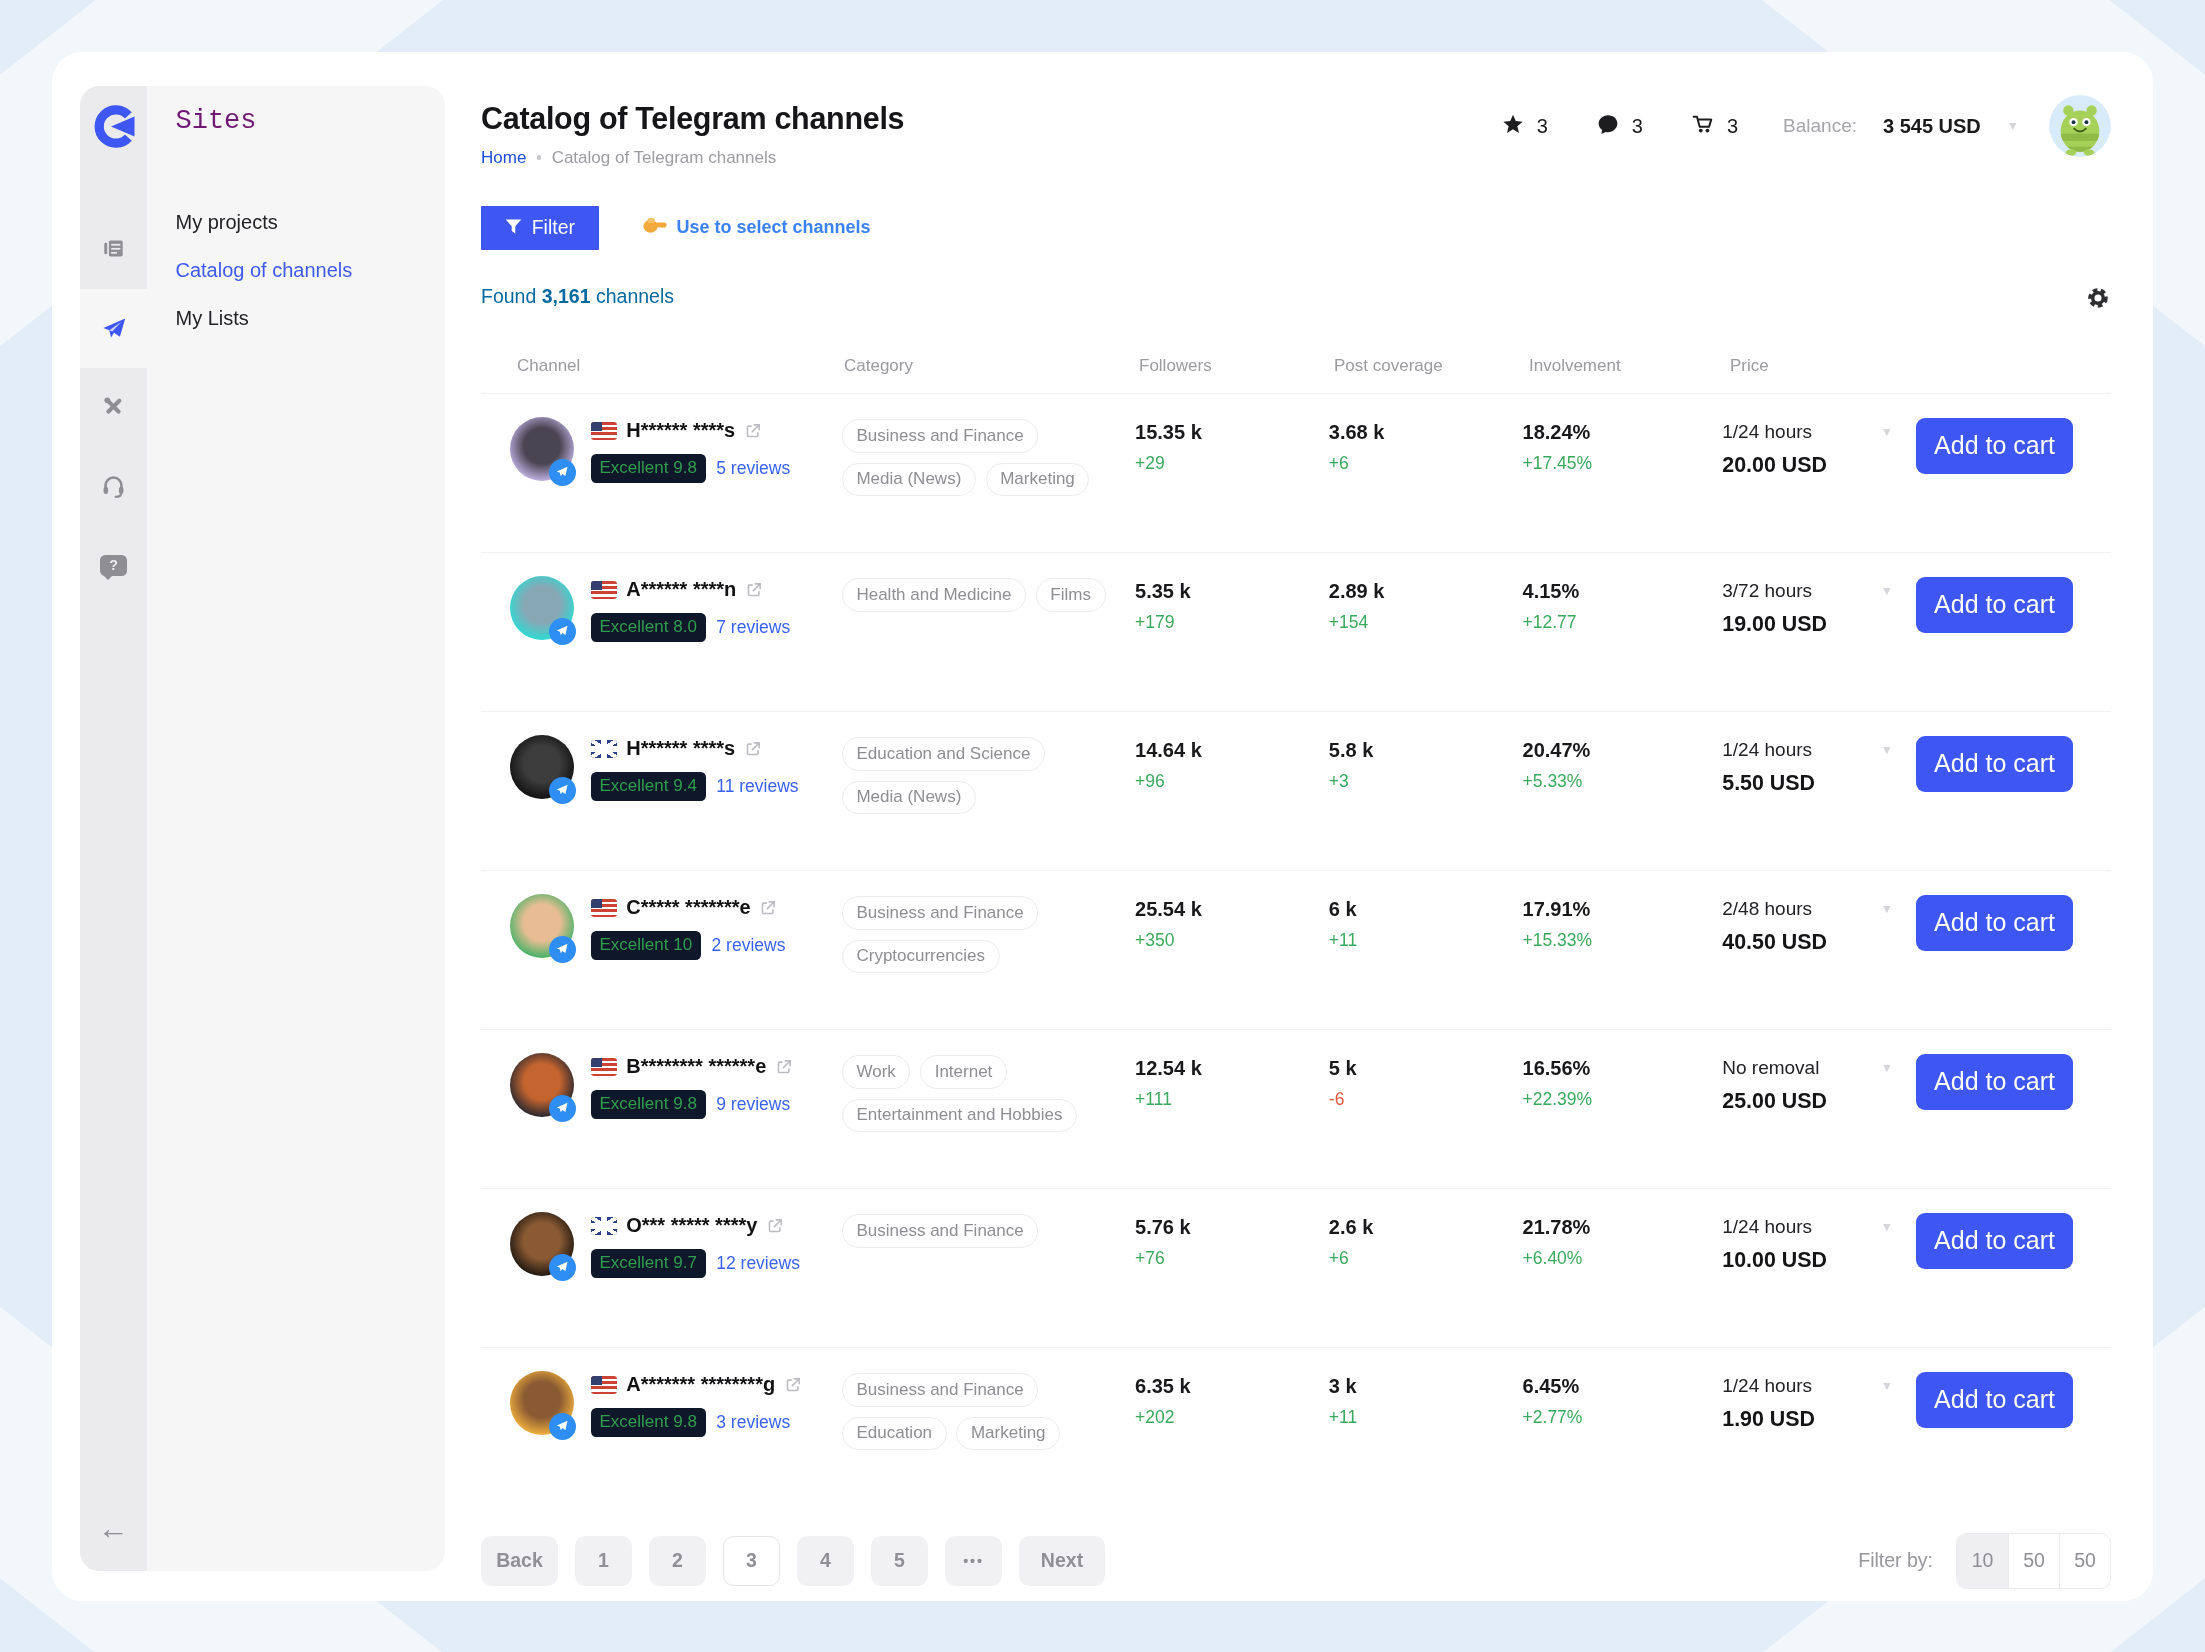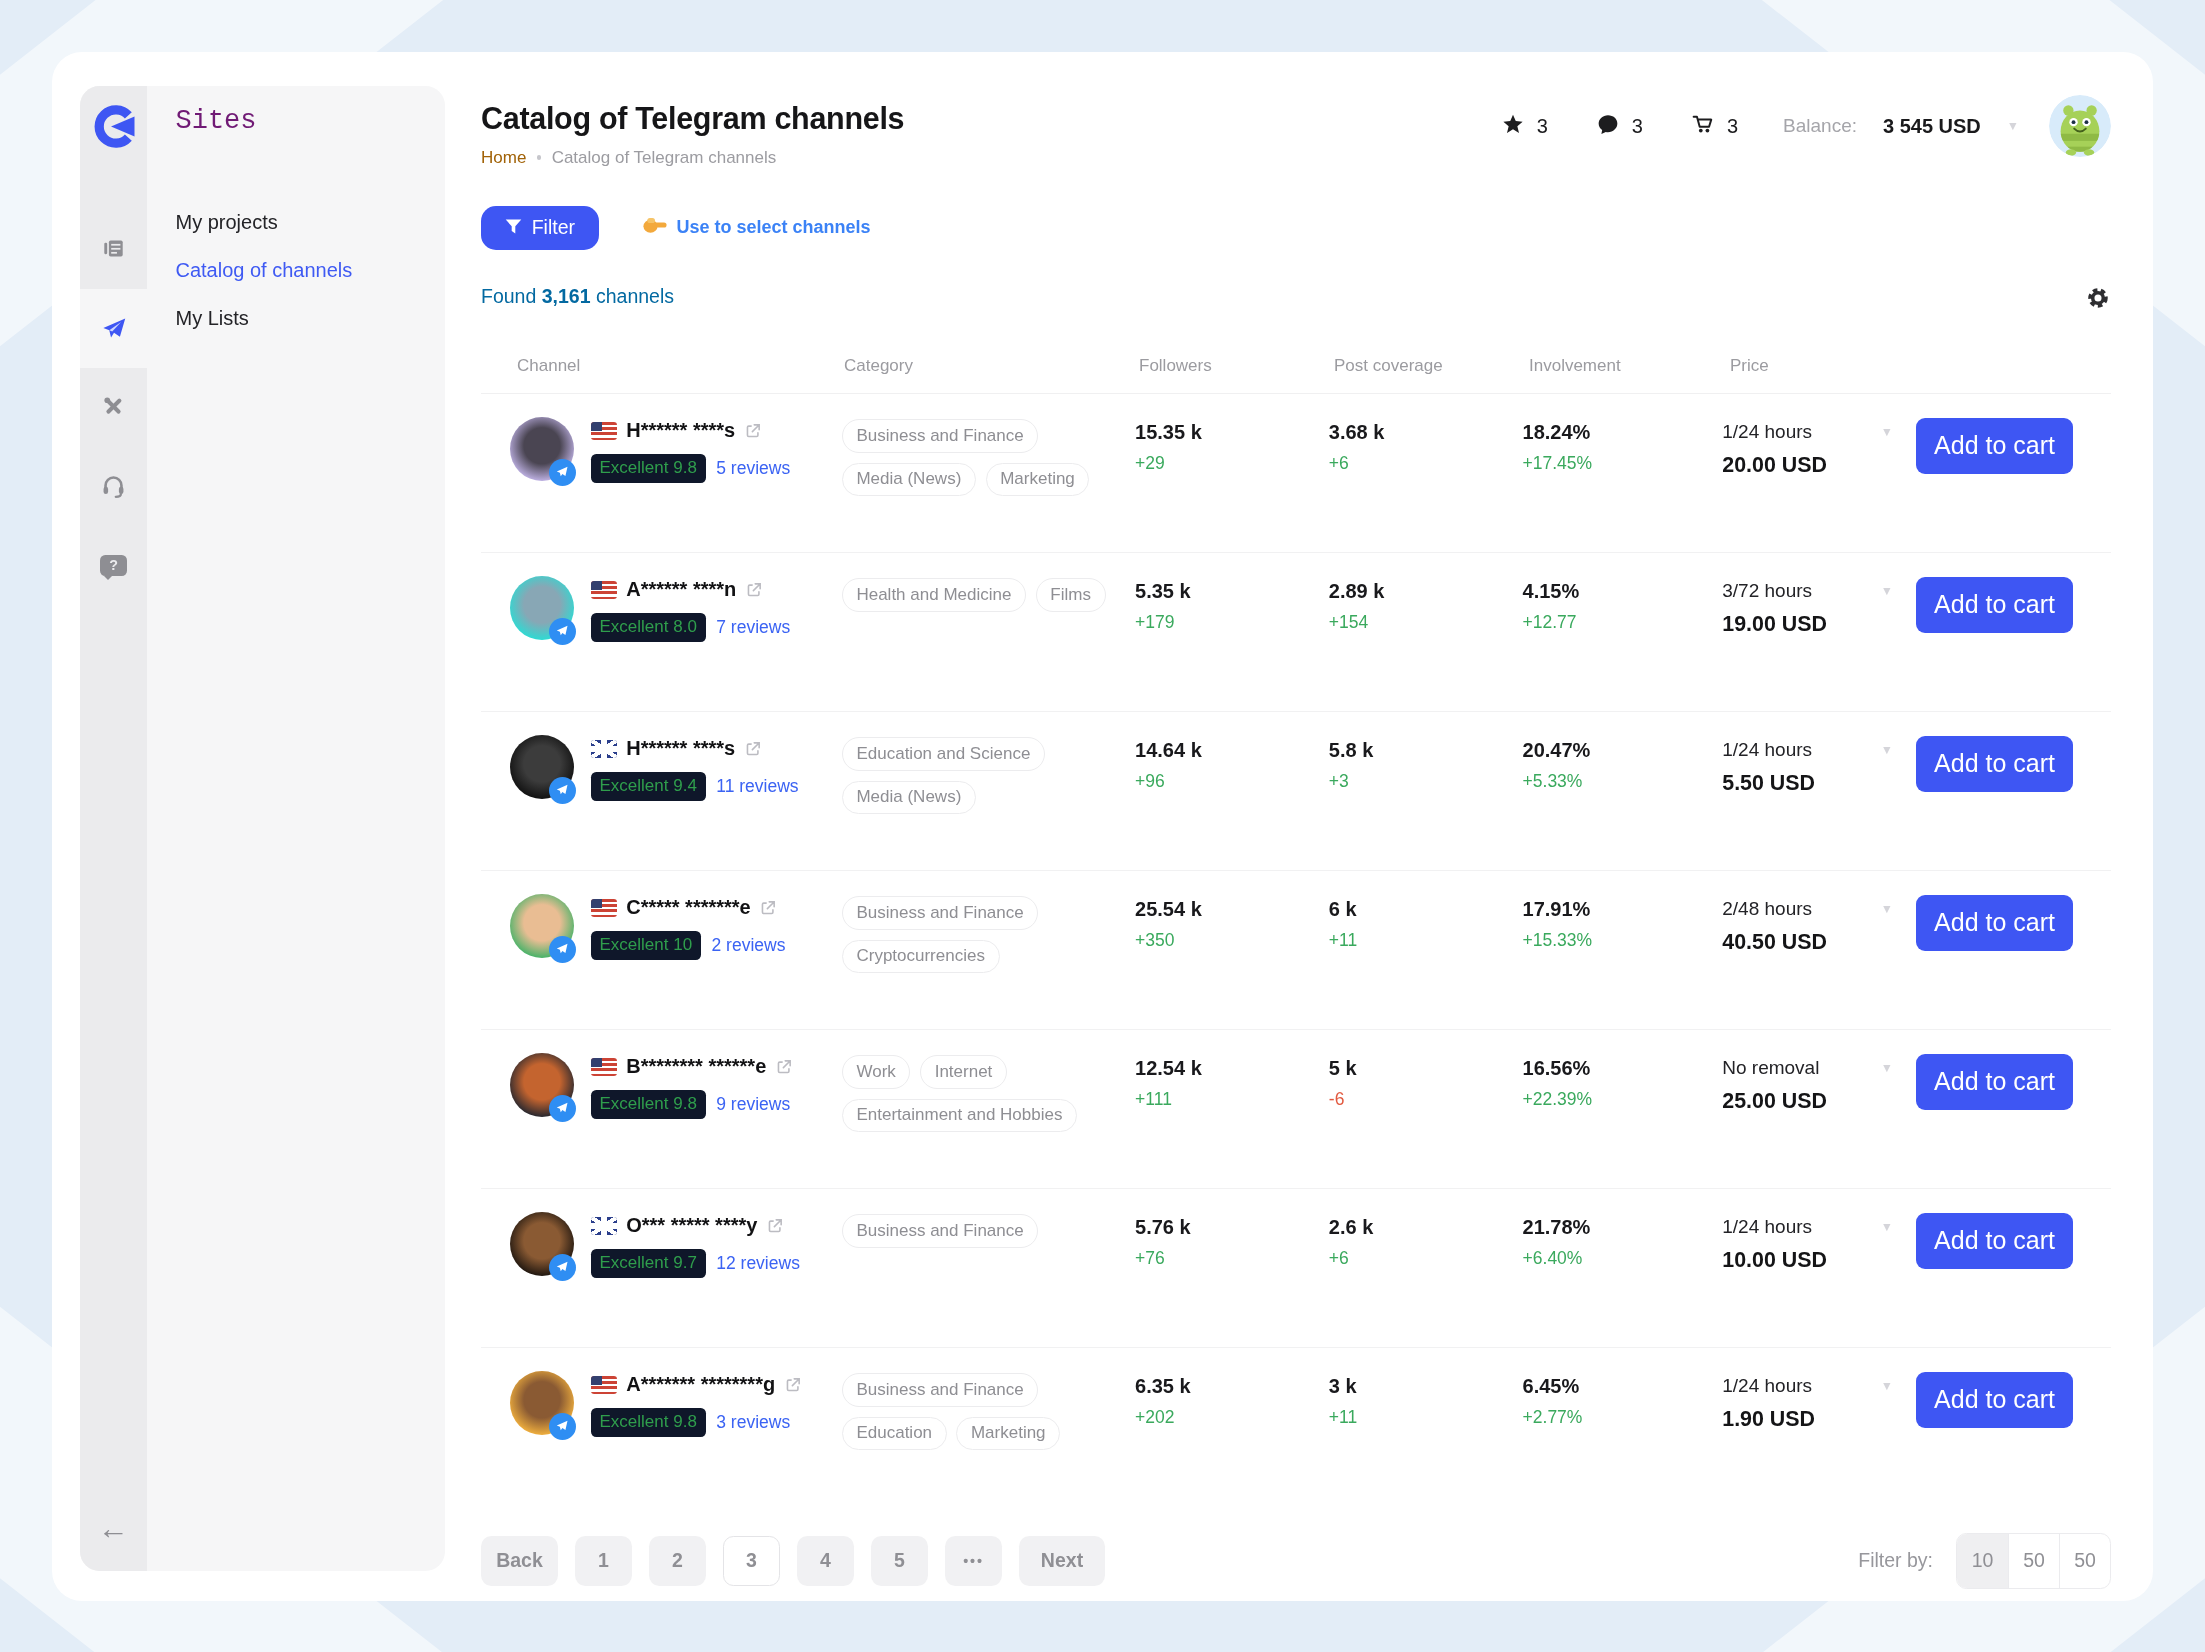--- a/index.html
+++ b/index.html
@@ -37,34 +37,34 @@
   .panel-title { font-size:27px; font-weight:500; color:#701a75;font-family:Liberation Mono, monospace; }
   .panel-nav { margin-top:73px; display:flex; flex-direction:column; gap:21.4px; }
   .panel-item { font-size:20px; line-height:27px; color:#232327; cursor:pointer; text-decoration:none; }
   .panel-item.active { color:#3f5af3; }
   .panel-footer { margin-top:auto; display:flex; flex-direction:column; gap:21.4px; padding-bottom:9px; }
 
   
   .main { position:absolute; left:429px; top:0; right:42px; bottom:17px; display:flex; flex-direction:column; }
   .page-title { margin-top:49px; font-size:30.5px; font-weight:700; color:#161618; letter-spacing:-0.3px; }
   .breadcrumb { margin-top:11.7px; display:flex; align-items:center; gap:10.4px; font-size:17px; color:#9c9ca1; }
-  .breadcrumb .home { color:#a16207; cursor:pointer; }
+  .breadcrumb .home { color:#1d4ed8; cursor:pointer; }
   .crumb-dot { width:4.5px; height:4.5px; border-radius:50%; background:#c6c6cb; }
   .crumb-cur { color:#9c9ca1; }
 
   .topbar { position:absolute; top:43px; right:0; display:flex; align-items:center; }
   .tb-group { display:flex; align-items:center; gap:13px; margin-left:49px; font-size:20px; color:#1c1c1e; cursor:pointer; }
   .tb-balance { margin-left:45px; display:flex; align-items:center; gap:26px; }
   .balance-label { font-size:19px; color:#a5a5aa; }
   .balance-value { font-size:20px; font-weight:700; color:#1a1a1c; }
   .caret { color:#d5d5da; font-size:12.3px; }
   .user-avatar { margin-left:30px; width:62px; height:62px; border-radius:50%; overflow:hidden; cursor:pointer; }
 
   .toolbar { margin-top:38px; display:flex; align-items:center; }
-  .filter-btn { width:118px; height:44px; border:none; border-radius:15px; background:#3e56f3; color:#fff;
+  .filter-btn { width:118px; height:44px; border:none; border-radius:1px; background:#3e56f3; color:#fff;
                 font-size:19.5px; font-family:inherit; display:flex; align-items:center; justify-content:center; gap:9.7px; cursor:pointer; }
   .hint { margin-left:43px; display:flex; align-items:center; gap:8.4px; font-size:18px; font-weight:700; color:#3b82f6; }
 
   .found-row { margin-top:35px; display:flex; align-items:flex-start; justify-content:space-between; font-size:19.5px; color:#0369a1; }
   .found-count { font-weight:700; }
   .gear { cursor:pointer; }
 
   .thead { margin-top:40px; display:flex; font-size:17px; color:#9b9ba0; padding-bottom:17px; border-bottom:0.6px solid #f0f0f1; }
   .c-ch { width:363px; } .c-cat { width:295px; } .c-fol { width:195px; }
   .c-cov { width:195px; } .c-inv { width:201px; } .c-pr { width:195px; } .c-btn { flex:1; }

